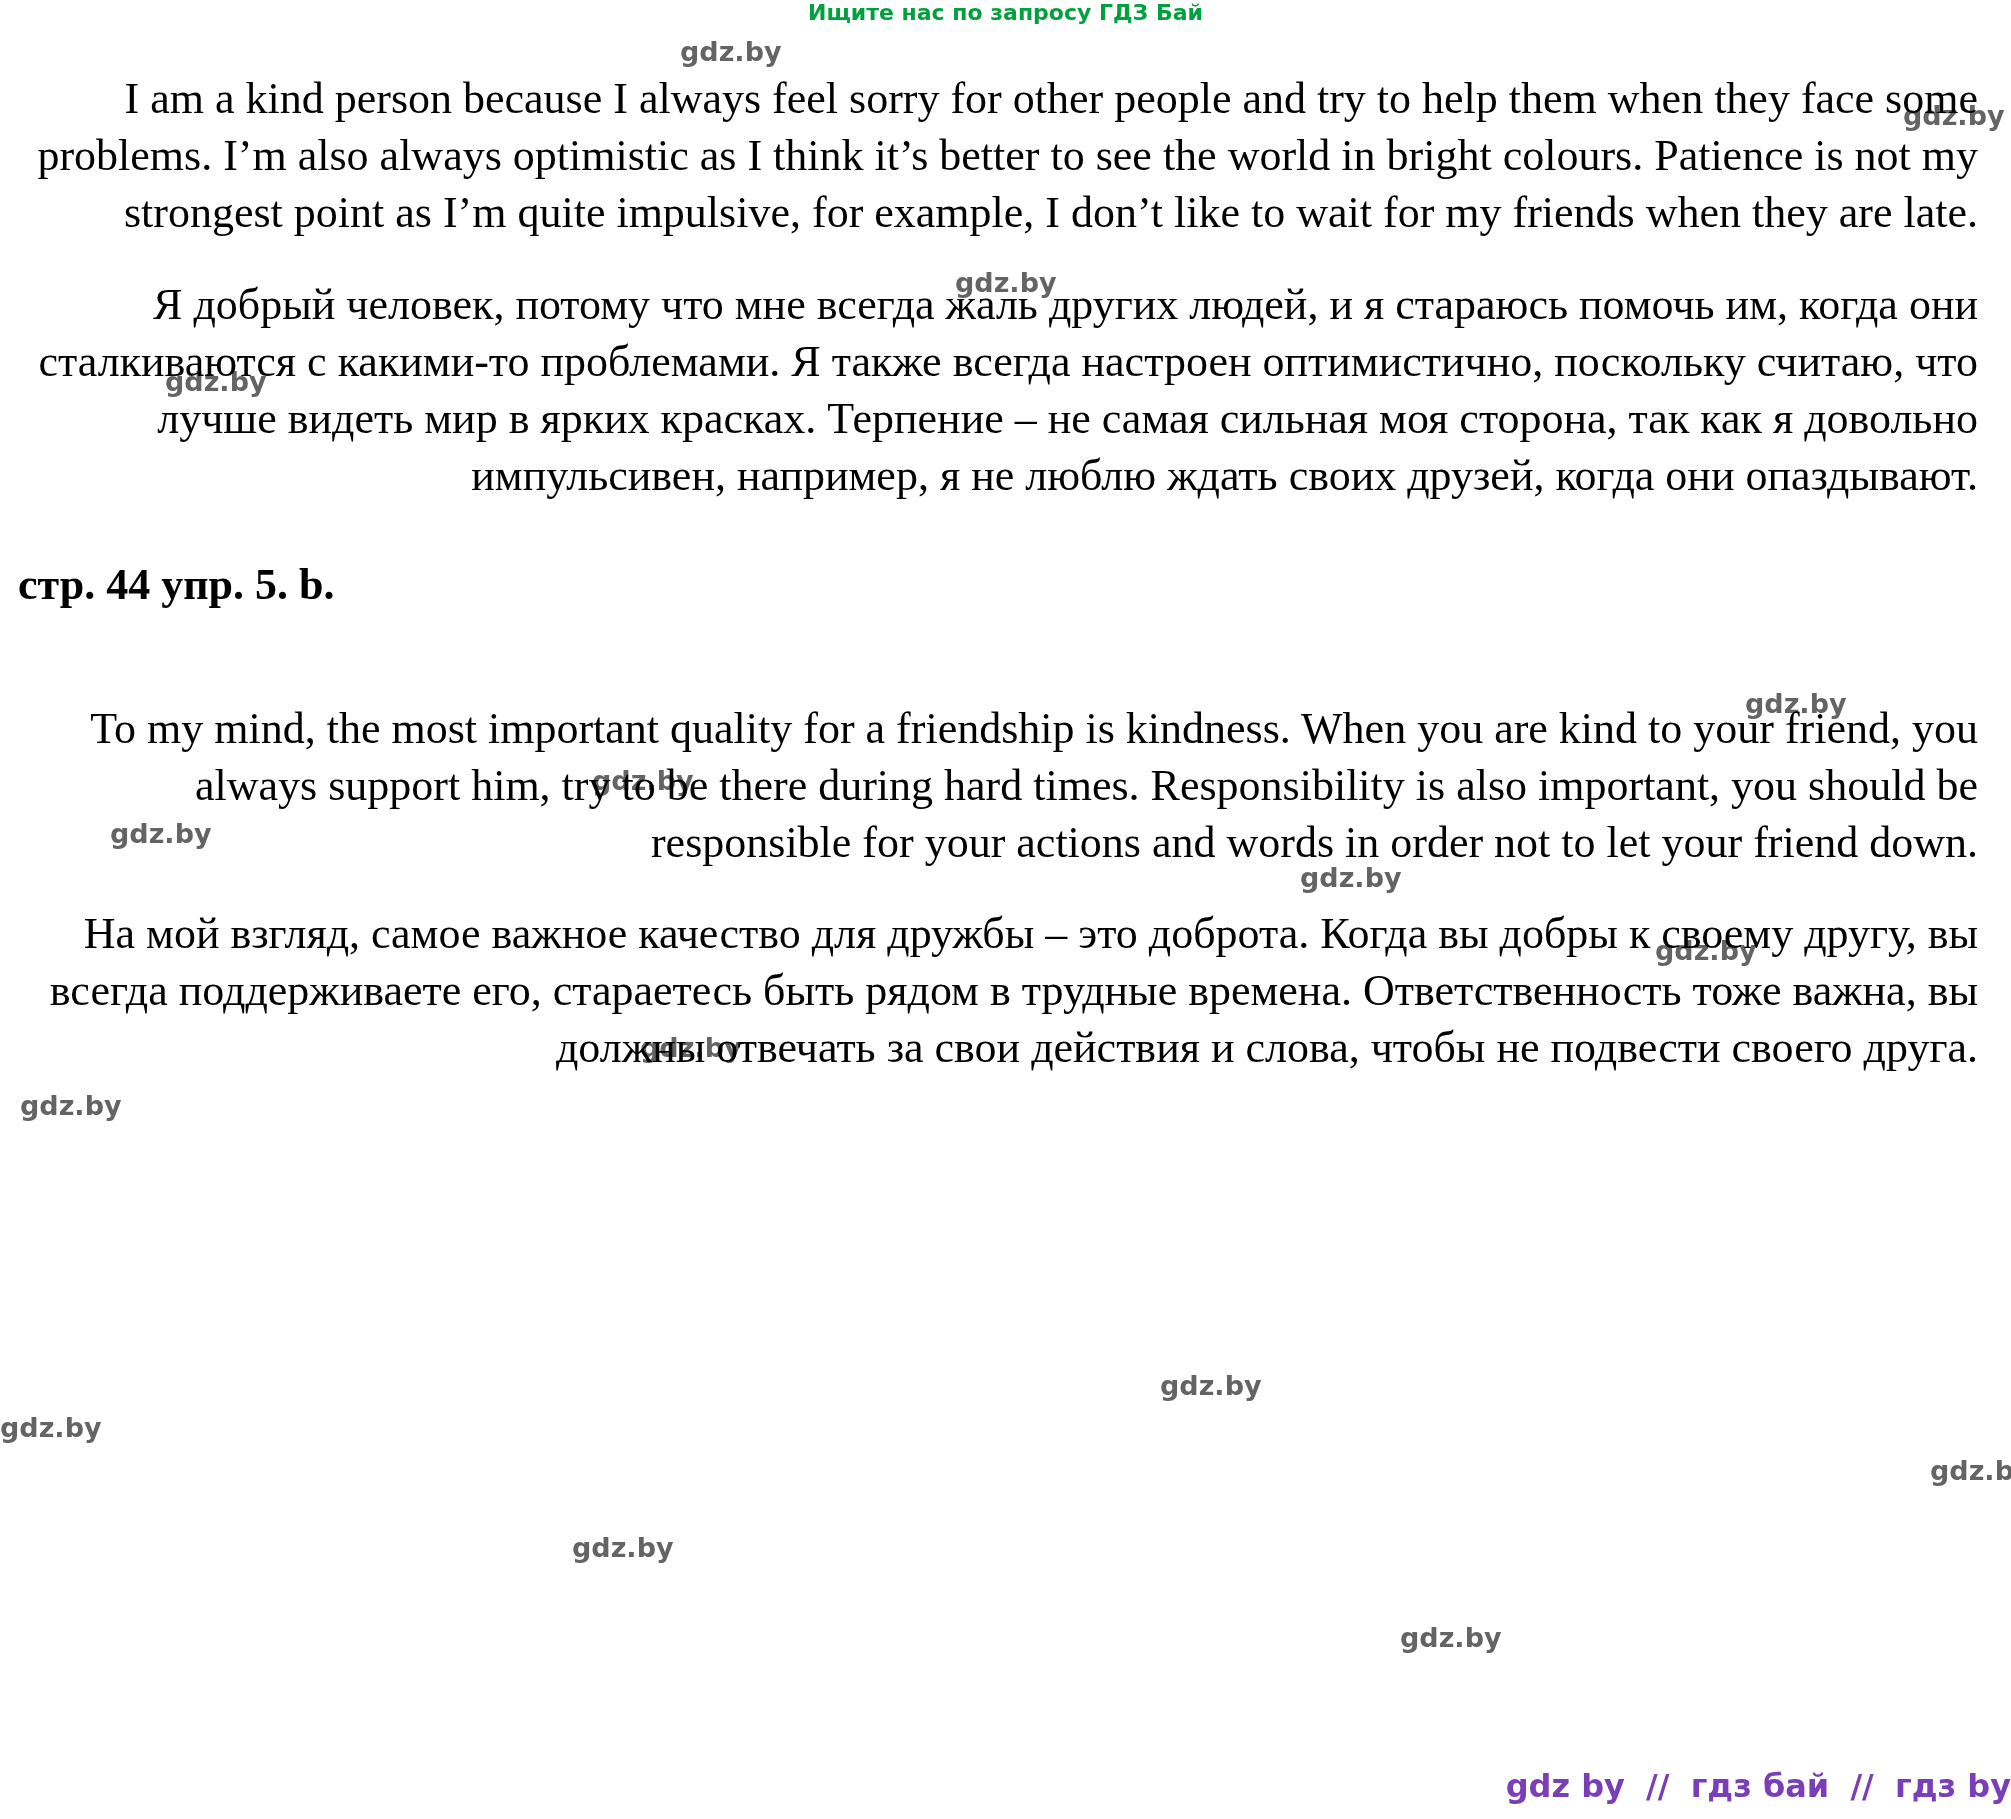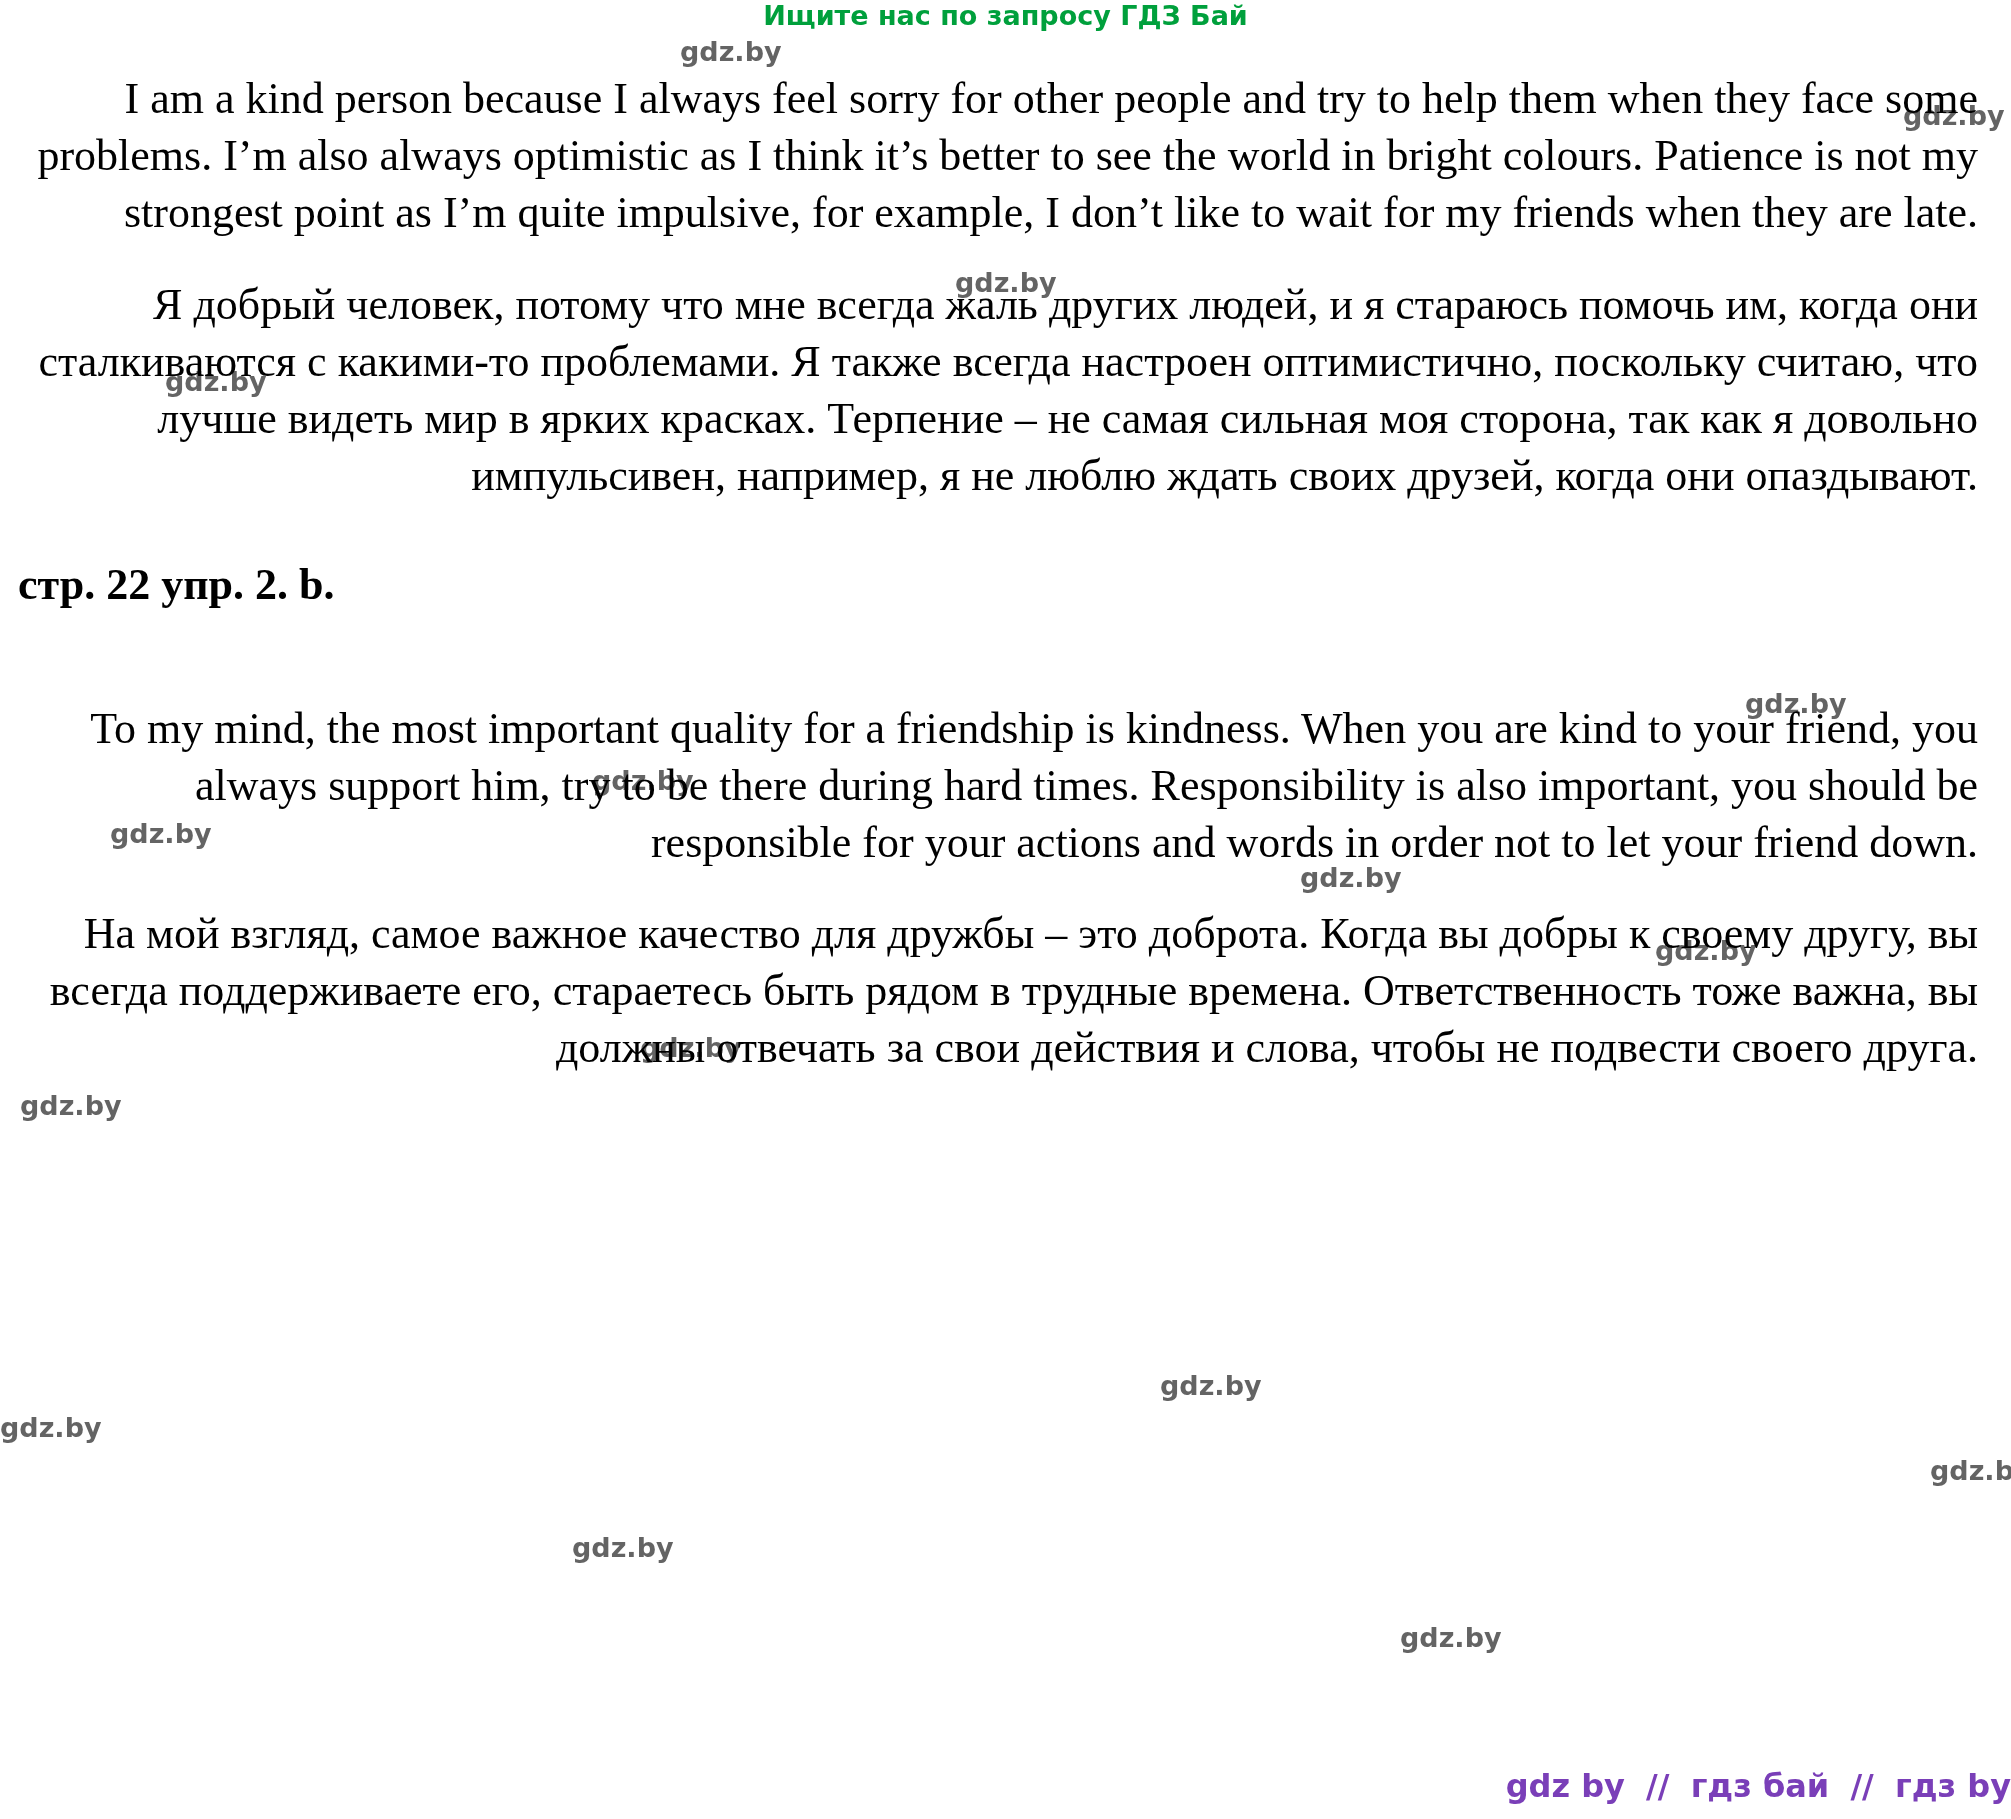--- a/index.html
+++ b/index.html
@@ -17,21 +17,21 @@
   }
 
   
   .top-banner {
     position: absolute;
     top: 0px;
     left: 0;
     width: 100%;
     text-align: center;
     font-family: "DejaVu Sans", sans-serif;
-    font-size: 27px;
+    font-size: 22px;
     font-weight: 700;
     color: #00a03c;
     letter-spacing: 0px;
     white-space: nowrap;
   }
 
   
   .content {
     position: absolute;
     left: 18px;
@@ -120,21 +120,21 @@
 <div class="content">
 
   <p class="para en">I am a kind person because I always feel sorry for other people and try to help them when they face some problems. I’m also always optimistic as I think it’s better to see the world in bright colours. Patience is not my strongest point as I’m quite impulsive, for example, I don’t like to wait for my friends when they are late.</p>
 
   <div class="gap-md"></div>
 
   <p class="para ru">Я добрый человек, потому что мне всегда жаль других людей, и я стараюсь помочь им, когда они сталкиваются с какими-то проблемами. Я также всегда настроен оптимистично, поскольку считаю, что лучше видеть мир в ярких красках. Терпение – не самая сильная моя сторона, так как я довольно импульсивен, например, я не люблю ждать своих друзей, когда они опаздывают.</p>
 
   <div class="gap-lg"></div>
 
-  <p class="heading">стр. 22 упр. 2. b.</p>
+  <p class="heading">стр. 44 упр. 5. b.</p>
 
   <div class="gap-lg"></div>
 
 
   <div class="gap-md"></div>
 
   <p class="para en">To my mind, the most important quality for a friendship is kindness. When you are kind to your friend, you always support him, try to be there during hard times. Responsibility is also important, you should be responsible for your actions and words in order not to let your friend down.</p>
 
   <div class="gap-md"></div>
 

